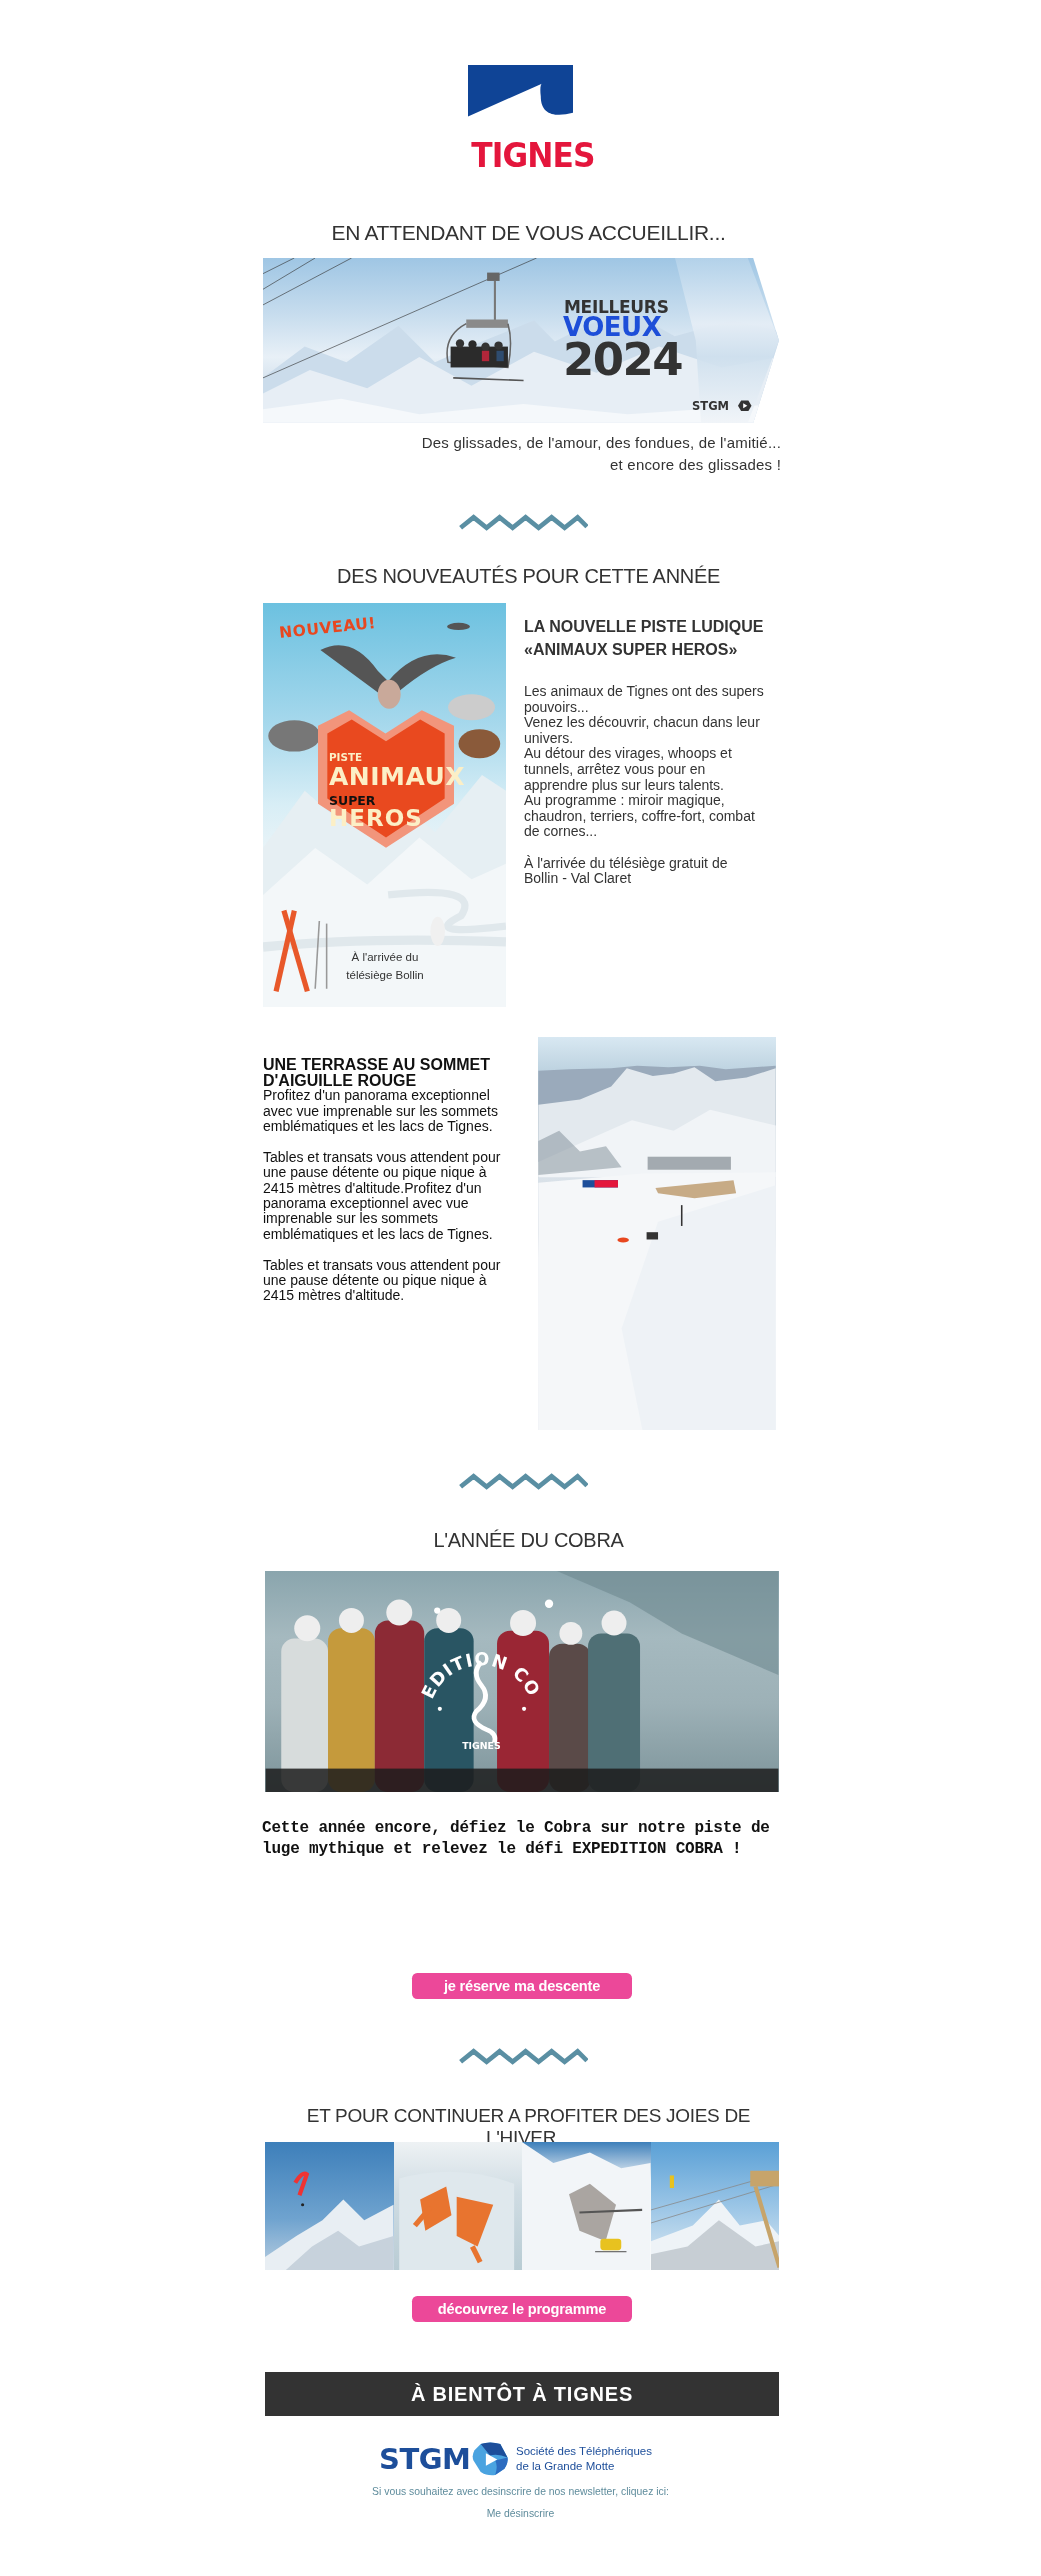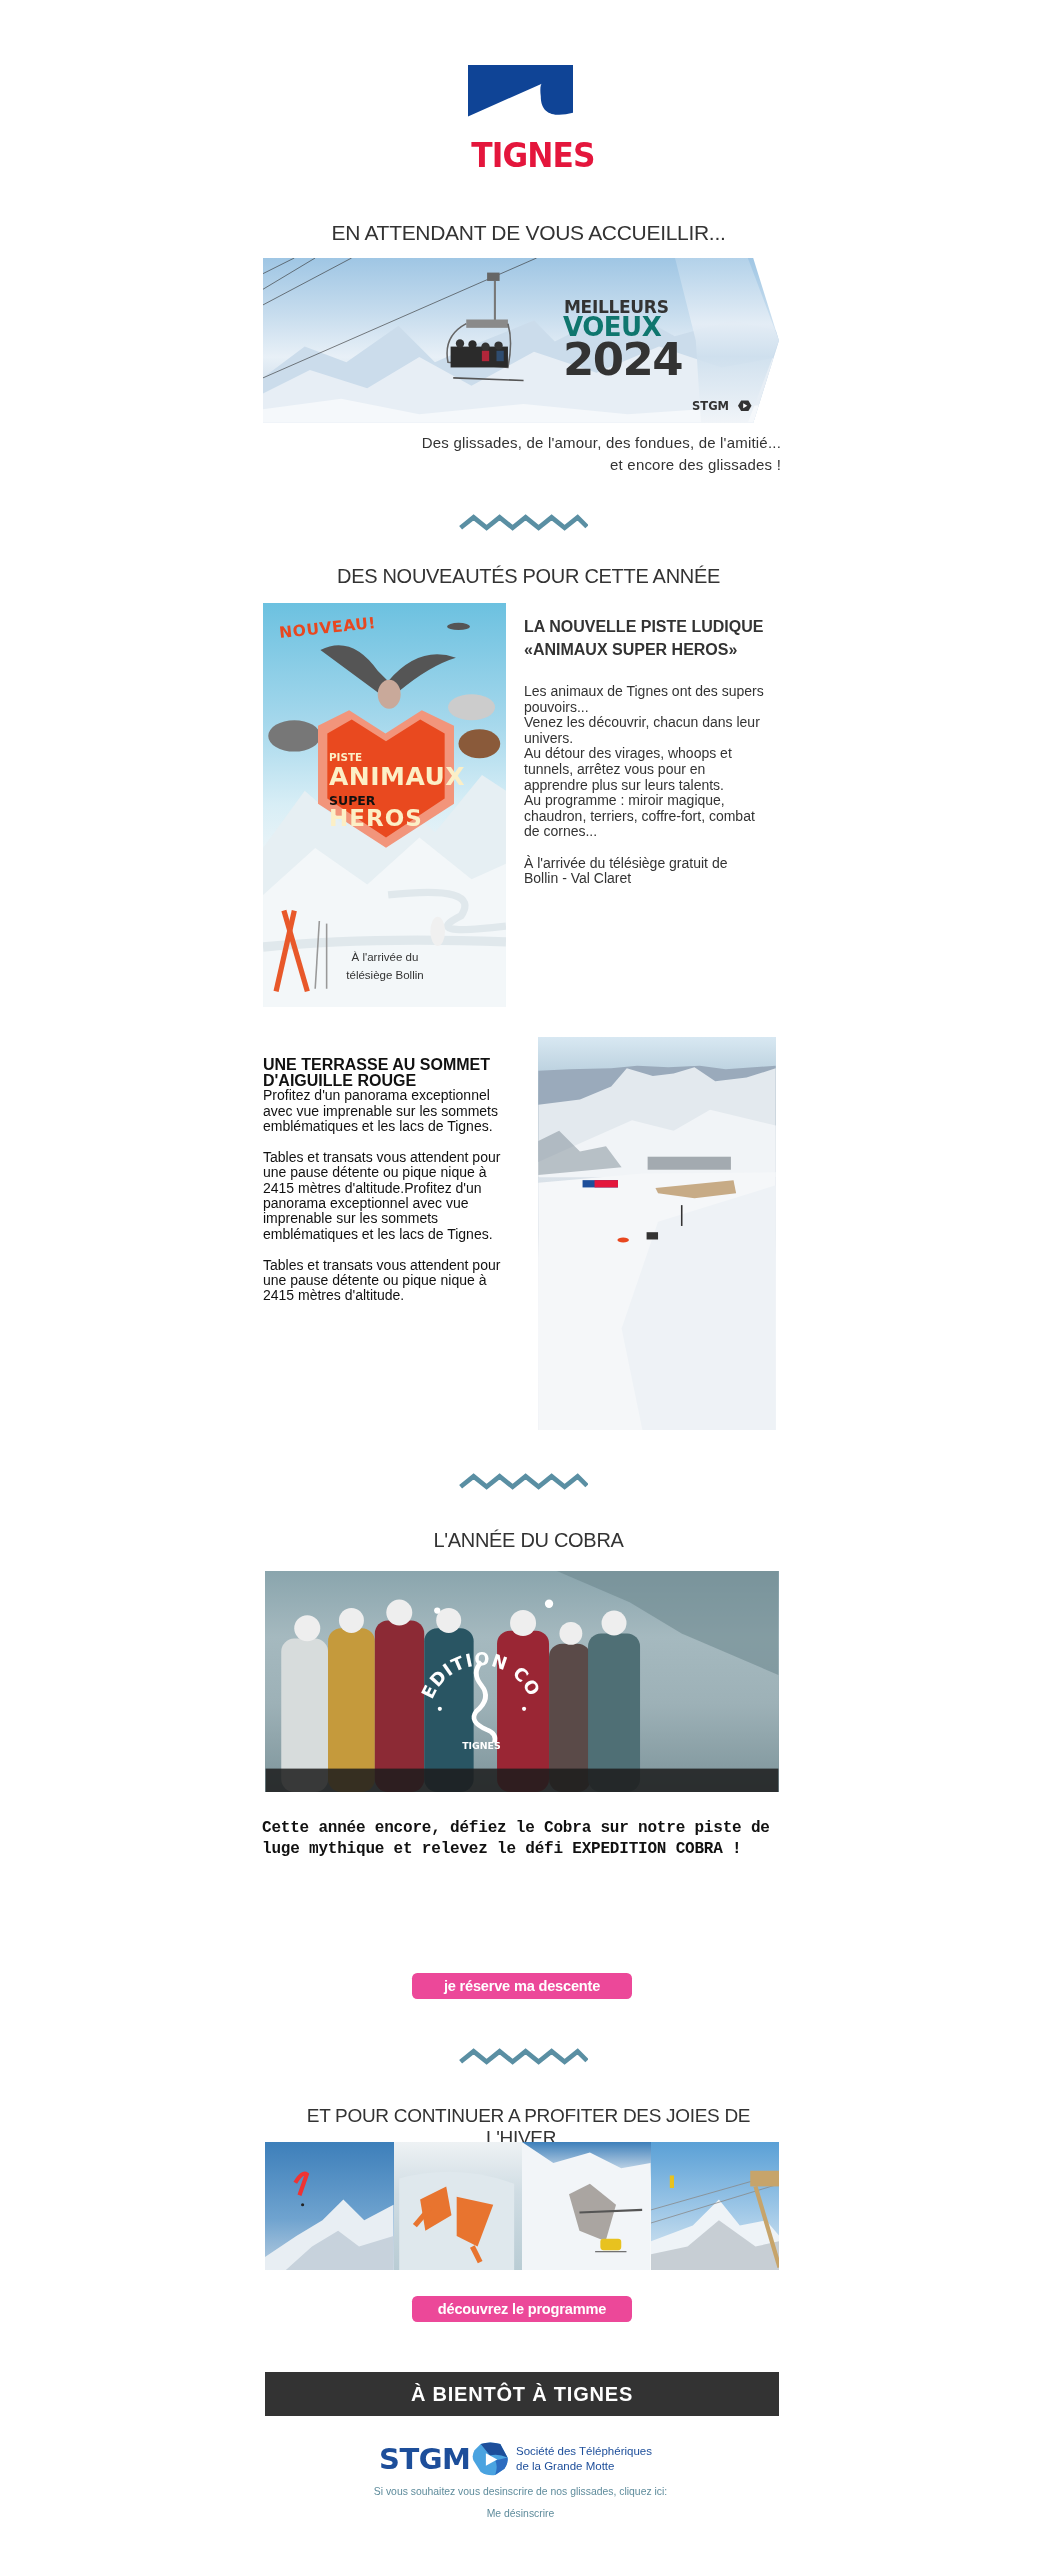--- a/index.html
+++ b/index.html
@@ -23,21 +23,21 @@
     clip-path: polygon(0 0, 95% 0, 100% 50%, 95% 100%, 0 100%); }
   .hero-bg { position: absolute; inset: 0;
     background: linear-gradient(180deg, #9fc6e4 0%, #c8ddee 35%, #e8f0f7 60%, #d6e3ee 75%, #f2f5f8 100%); }
   .hero-cables { position: absolute; inset: 0; }
   .hero-panel { position: absolute; left: 412px; top: 0; width: 104px; height: 165px;
     background: linear-gradient(180deg, #b5d3ea 0%, #e6eef6 40%, #cfe0ee 60%, #f0f4f8 100%);
     clip-path: polygon(0 0, 70% 0, 100% 50%, 70% 100%, 25% 100%, 20% 50%); opacity: 0.9; }
   .hero-title-1 { position: absolute; left: 301px; top: 41px; font-family: "DejaVu Sans", sans-serif;
     font-weight: bold; font-size: 17px; color: #333; letter-spacing: -0.3px; line-height: 17.7px; }
   .hero-title-2 { position: absolute; left: 300px; top: 56px; font-family: "DejaVu Sans", sans-serif;
-    font-weight: bold; font-size: 26px; color: #0f766e; line-height: 27px; letter-spacing: -0.5px; }
+    font-weight: bold; font-size: 26px; color: #1d4ed8; line-height: 27px; letter-spacing: -0.5px; }
   .hero-title-3 { position: absolute; left: 300px; top: 78px; font-family: "DejaVu Sans", sans-serif;
     font-weight: bold; font-size: 45px; color: #333; line-height: 47px; letter-spacing: -1.6px; }
   .hero-stgm { position: absolute; left: 429px; top: 141px; font-family: "DejaVu Sans", sans-serif;
     font-weight: bold; font-size: 11.5px; color: #333; }
   .hero-stgm-icon { position: absolute; left: 475px; top: 142px; width: 13.5px; height: 11.5px; }
 
   .hero-caption { left: 260px; top: 432px; width: 521px; text-align: right; font-size: 15px;
     color: #333; line-height: 22px; letter-spacing: 0.2px; }
 
   .zigzag { left: 458px; width: 130px; height: 21px; }
@@ -348,17 +348,17 @@
     <svg class="stgm-icon" viewBox="0 0 72 66">
       <path d="M18 4 Q36 -2 56 4 L70 30 Q72 40 64 52 L46 64 Q30 66 18 58 L4 36 Q0 26 6 16 Z" fill="#4aa3e0"></path>
       <path d="M18 4 Q36 -2 56 4 L70 30 Q52 22 36 26 Z" fill="#1d4e9a"></path>
       <path d="M70 30 Q72 40 64 52 L46 64 Q52 46 46 36 Z" fill="#2c6cc0"></path>
       <path d="M28 22 L50 34 L28 46 Z" fill="#ffffff"></path>
     </svg>
     <div class="stgm-sub">Société des Téléphériques
 de la Grande Motte</div>
   </div>
 
-  <div class="abs unsub-text">Si vous souhaitez vous desinscrire de nos glissades, cliquez ici:</div>
+  <div class="abs unsub-text">Si vous souhaitez avec desinscrire de nos newsletter, cliquez ici:</div>
   <div class="abs unsub-link">Me désinscrire</div>
 
 </div>
 
 
 </body></html>

